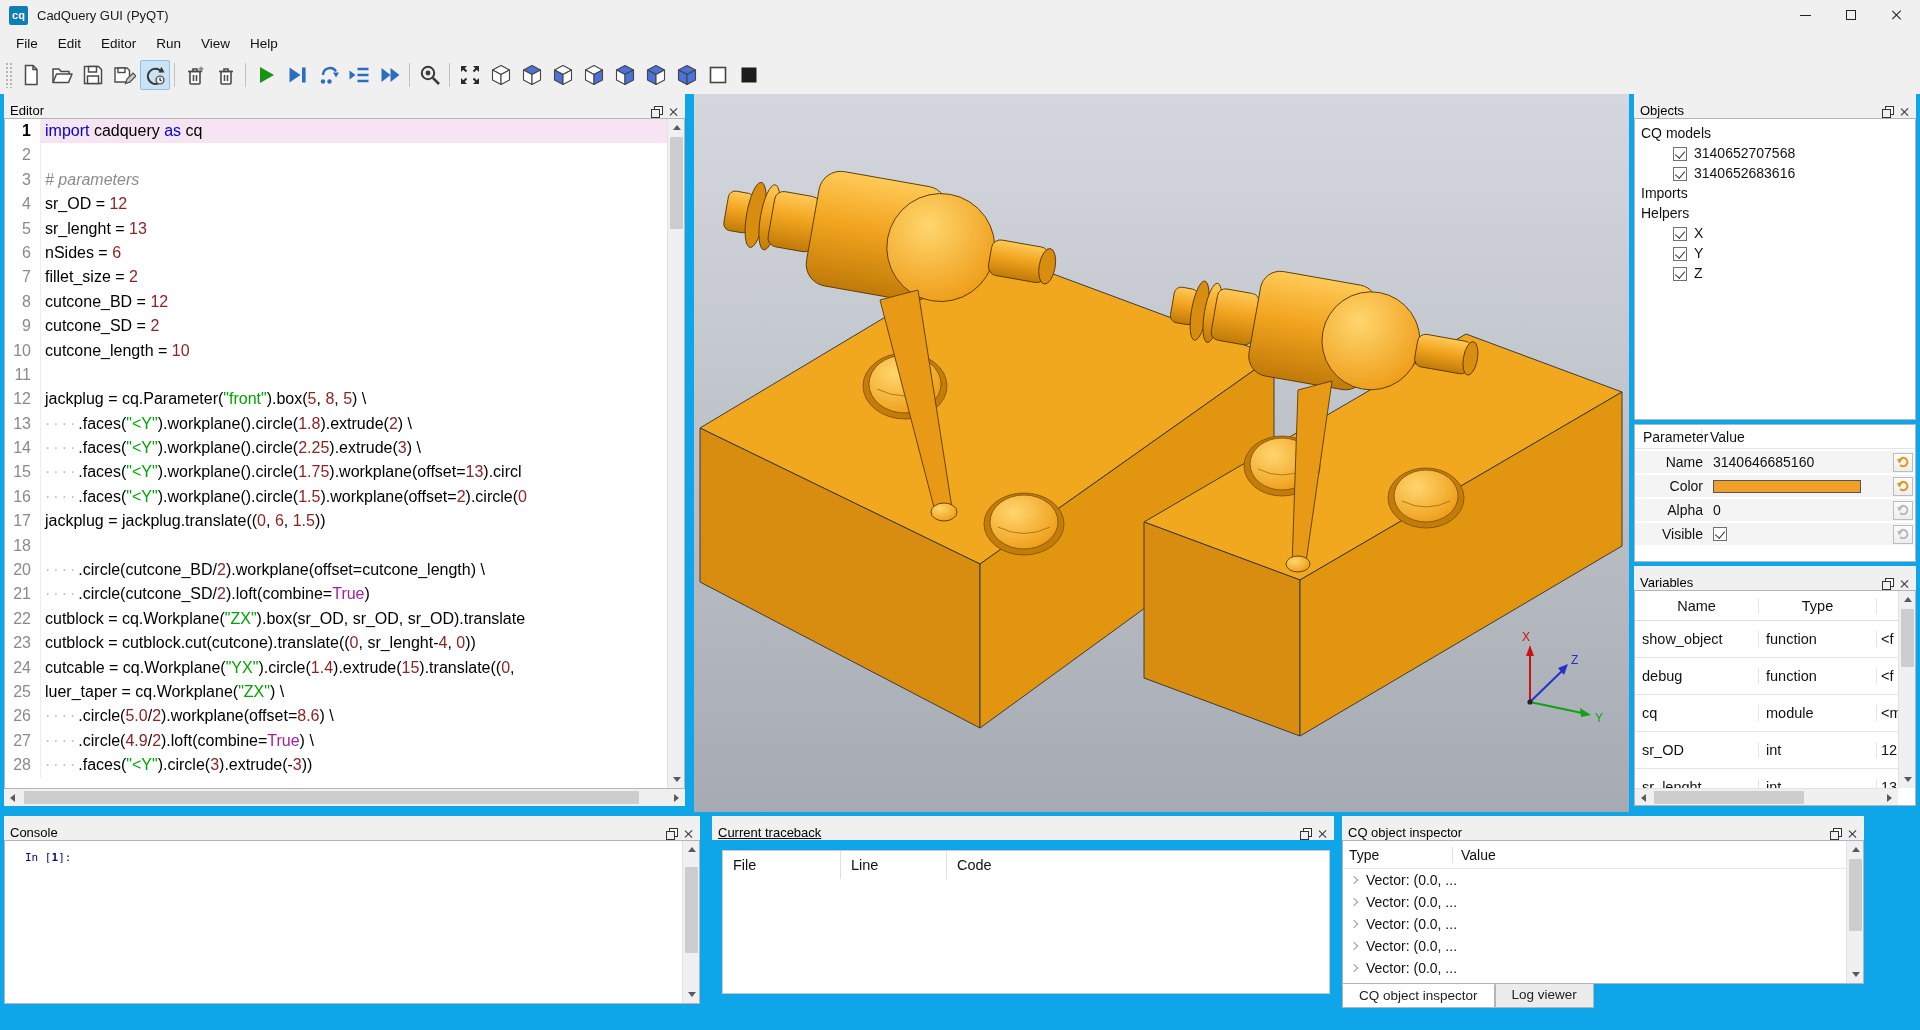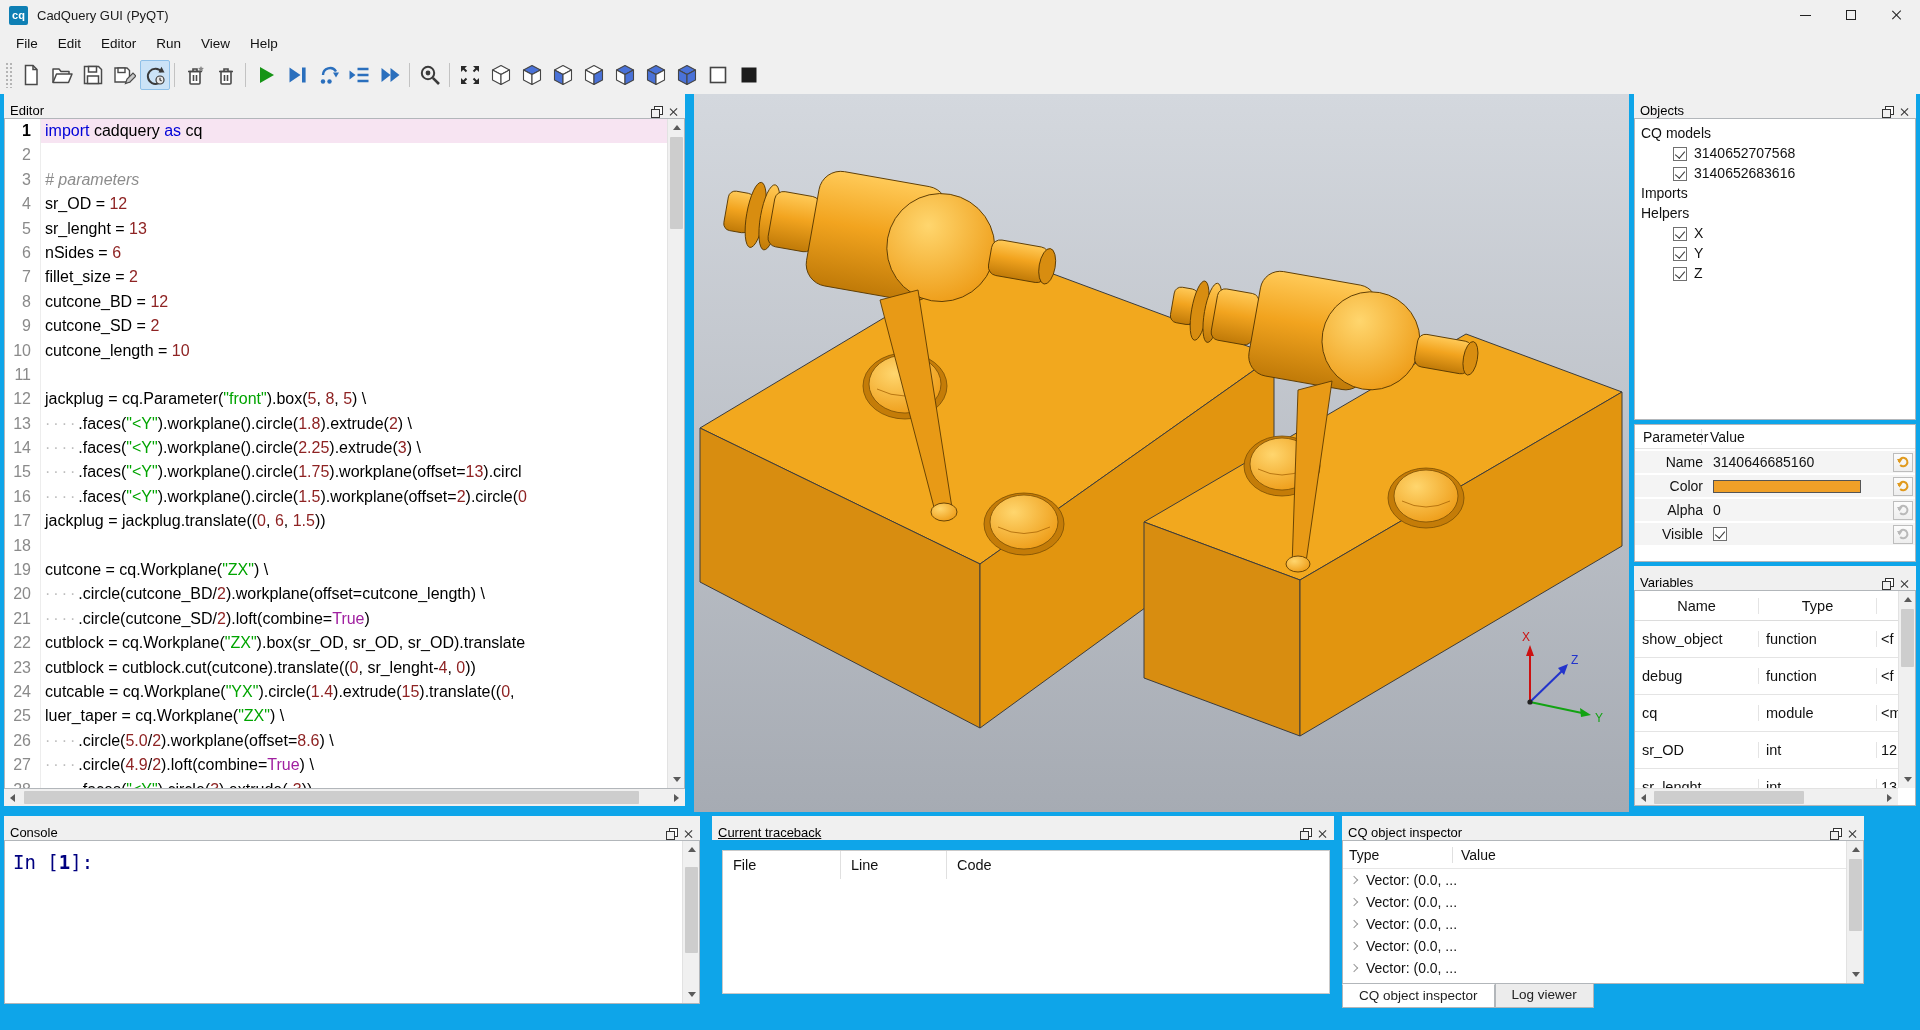--- a/index.html
+++ b/index.html
@@ -95,21 +95,21 @@
   .vars-hrow { display:flex; height:30px; align-items:center; text-align:center; border-bottom:1px solid #dcdcdc; }
   .vars-row { display:flex; height:37px; align-items:center; border-bottom:1px solid #e4e4e4; }
   .vc1 { width:124px; padding:0 7px; border-right:1px solid #e4e4e4; overflow:hidden; white-space:nowrap; }
   .vc2 { width:118px; padding:0 7px; border-right:1px solid #e4e4e4; overflow:hidden; white-space:nowrap; }
   .vc3 { flex:1; padding:0 4px; overflow:hidden; white-space:nowrap; }
   .vars-hrow .vc1,.vars-hrow .vc2 { text-align:center; }
 
   
   #console-dock { left:4px; top:816px; width:696px; height:190px; }
   .console-body { position:absolute; left:0; right:0; top:24px; bottom:2px; background:#fff; border:1px solid #b2b6ba; }
-  .console-text { position:absolute; left:8px; top:10px; font-family:"DejaVu Sans Mono",monospace; font-size:19px; color:#000080; }
+  .console-text { position:absolute; left:20px; top:10px; font-family:"DejaVu Sans Mono",monospace; font-size:11px; color:#000080; }
   .console-text b { font-weight:bold; }
 
   #traceback-dock { left:712px; top:816px; width:622px; height:190px;text-decoration:underline; }
   .tb-table { position:absolute; left:10px; right:4px; top:34px; bottom:12px; background:#fff; border:1px solid #c9c9c9; }
   .tb-hrow { display:flex; height:28px; align-items:center; font-size:14.5px; }
   .tb-hcell { padding:0 10px; height:100%; display:flex; align-items:center; }
   .tb-hcell.b { border-right:1px solid #e0e0e0; }
 
   #inspector-dock { left:1342px; top:816px; width:522px; height:214px; }
   .insp-body { position:absolute; left:0; right:0; top:24px; height:144px; background:#fff; border:1px solid #b2b6ba; }
@@ -367,21 +367,20 @@
           <div class="code-row"><div class="code-ln">9</div><div class="code-text"><span class="sg-p">cutcone_SD = </span><span class="sg-n">2</span></div></div>
           <div class="code-row"><div class="code-ln">10</div><div class="code-text"><span class="sg-p">cutcone_length = </span><span class="sg-n">10</span></div></div>
           <div class="code-row"><div class="code-ln">11</div><div class="code-text"></div></div>
           <div class="code-row"><div class="code-ln">12</div><div class="code-text"><span class="sg-p">jackplug = cq.Parameter(</span><span class="sg-s">"front"</span><span class="sg-p">).box(</span><span class="sg-n">5</span><span class="sg-p">, </span><span class="sg-n">8</span><span class="sg-p">, </span><span class="sg-n">5</span><span class="sg-p">) \</span></div></div>
           <div class="code-row"><div class="code-ln">13</div><div class="code-text"><span class="sg-d">····</span><span class="sg-p">.faces(</span><span class="sg-s">"&lt;Y"</span><span class="sg-p">).workplane().circle(</span><span class="sg-n">1.8</span><span class="sg-p">).extrude(</span><span class="sg-n">2</span><span class="sg-p">) \</span></div></div>
           <div class="code-row"><div class="code-ln">14</div><div class="code-text"><span class="sg-d">····</span><span class="sg-p">.faces(</span><span class="sg-s">"&lt;Y"</span><span class="sg-p">).workplane().circle(</span><span class="sg-n">2.25</span><span class="sg-p">).extrude(</span><span class="sg-n">3</span><span class="sg-p">) \</span></div></div>
           <div class="code-row"><div class="code-ln">15</div><div class="code-text"><span class="sg-d">····</span><span class="sg-p">.faces(</span><span class="sg-s">"&lt;Y"</span><span class="sg-p">).workplane().circle(</span><span class="sg-n">1.75</span><span class="sg-p">).workplane(offset=</span><span class="sg-n">13</span><span class="sg-p">).circl</span></div></div>
           <div class="code-row"><div class="code-ln">16</div><div class="code-text"><span class="sg-d">····</span><span class="sg-p">.faces(</span><span class="sg-s">"&lt;Y"</span><span class="sg-p">).workplane().circle(</span><span class="sg-n">1.5</span><span class="sg-p">).workplane(offset=</span><span class="sg-n">2</span><span class="sg-p">).circle(</span><span class="sg-n">0</span></div></div>
           <div class="code-row"><div class="code-ln">17</div><div class="code-text"><span class="sg-p">jackplug = jackplug.translate((</span><span class="sg-n">0</span><span class="sg-p">, </span><span class="sg-n">6</span><span class="sg-p">, </span><span class="sg-n">1.5</span><span class="sg-p">))</span></div></div>
           <div class="code-row"><div class="code-ln">18</div><div class="code-text"></div></div>
-          <div class="code-row"><div class="code-ln">19</div><div class="code-text"><span class="sg-p">cutcone = cq.Workplane(</span><span class="sg-s">"ZX"</span><span class="sg-p">) \</span></div></div>
           <div class="code-row"><div class="code-ln">20</div><div class="code-text"><span class="sg-d">····</span><span class="sg-p">.circle(cutcone_BD/</span><span class="sg-n">2</span><span class="sg-p">).workplane(offset=cutcone_length) \</span></div></div>
           <div class="code-row"><div class="code-ln">21</div><div class="code-text"><span class="sg-d">····</span><span class="sg-p">.circle(cutcone_SD/</span><span class="sg-n">2</span><span class="sg-p">).loft(combine=</span><span class="sg-b">True</span><span class="sg-p">)</span></div></div>
           <div class="code-row"><div class="code-ln">22</div><div class="code-text"><span class="sg-p">cutblock = cq.Workplane(</span><span class="sg-s">"ZX"</span><span class="sg-p">).box(sr_OD, sr_OD, sr_OD).translate</span></div></div>
           <div class="code-row"><div class="code-ln">23</div><div class="code-text"><span class="sg-p">cutblock = cutblock.cut(cutcone).translate((</span><span class="sg-n">0</span><span class="sg-p">, sr_lenght-</span><span class="sg-n">4</span><span class="sg-p">, </span><span class="sg-n">0</span><span class="sg-p">))</span></div></div>
           <div class="code-row"><div class="code-ln">24</div><div class="code-text"><span class="sg-p">cutcable = cq.Workplane(</span><span class="sg-s">"YX"</span><span class="sg-p">).circle(</span><span class="sg-n">1.4</span><span class="sg-p">).extrude(</span><span class="sg-n">15</span><span class="sg-p">).translate((</span><span class="sg-n">0</span><span class="sg-p">,</span></div></div>
           <div class="code-row"><div class="code-ln">25</div><div class="code-text"><span class="sg-p">luer_taper = cq.Workplane(</span><span class="sg-s">"ZX"</span><span class="sg-p">) \</span></div></div>
           <div class="code-row"><div class="code-ln">26</div><div class="code-text"><span class="sg-d">····</span><span class="sg-p">.circle(</span><span class="sg-n">5.0</span><span class="sg-p">/</span><span class="sg-n">2</span><span class="sg-p">).workplane(offset=</span><span class="sg-n">8.6</span><span class="sg-p">) \</span></div></div>
           <div class="code-row"><div class="code-ln">27</div><div class="code-text"><span class="sg-d">····</span><span class="sg-p">.circle(</span><span class="sg-n">4.9</span><span class="sg-p">/</span><span class="sg-n">2</span><span class="sg-p">).loft(combine=</span><span class="sg-b">True</span><span class="sg-p">) \</span></div></div>
           <div class="code-row"><div class="code-ln">28</div><div class="code-text"><span class="sg-d">····</span><span class="sg-p">.faces(</span><span class="sg-s">"&lt;Y"</span><span class="sg-p">).circle(</span><span class="sg-n">3</span><span class="sg-p">).extrude(-</span><span class="sg-n">3</span><span class="sg-p">))</span></div></div>
         </div>

